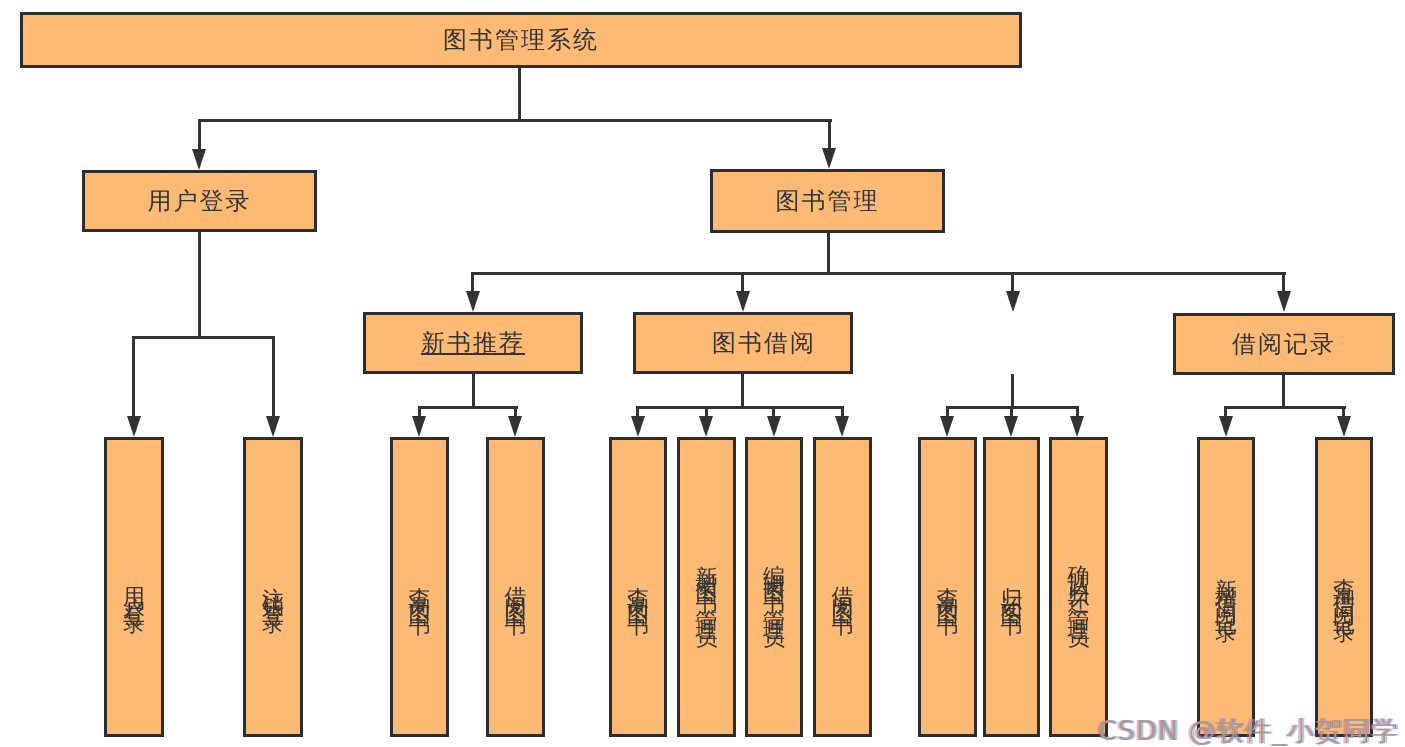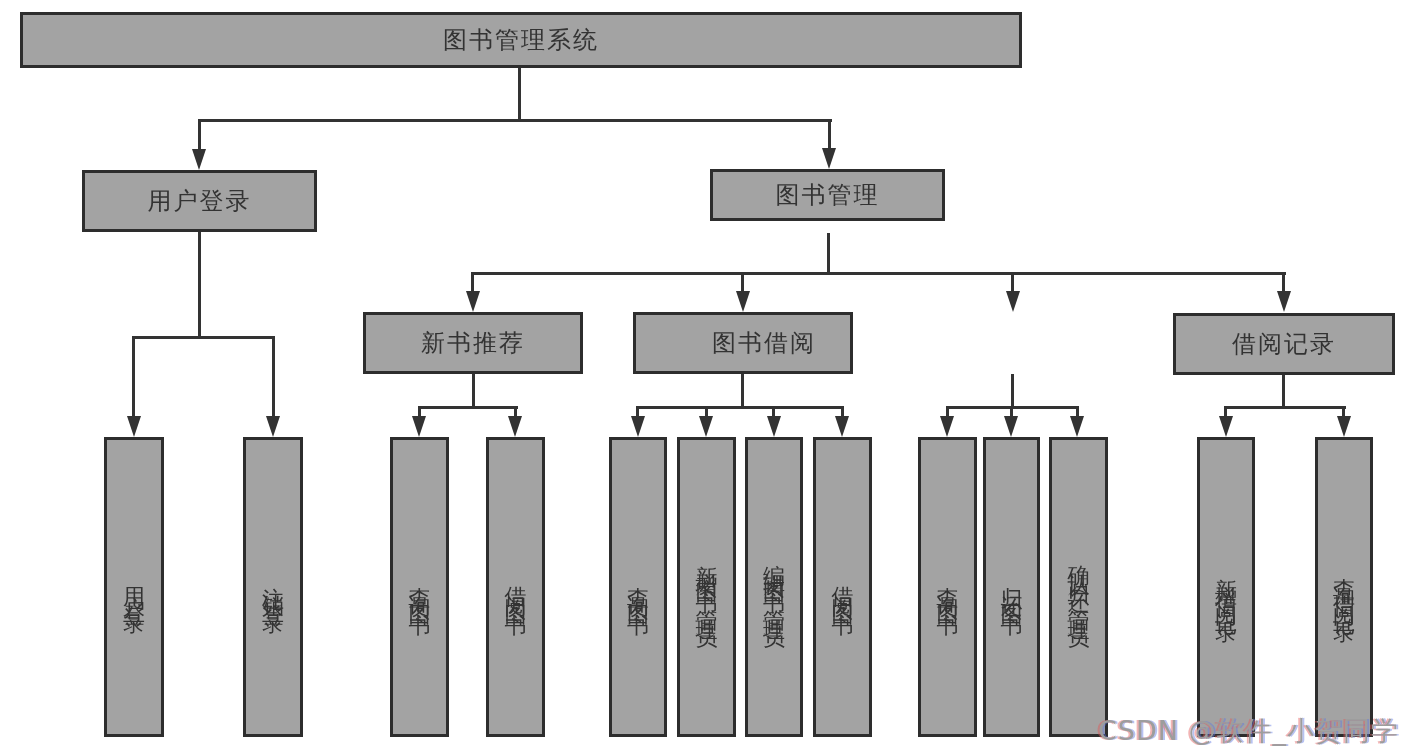--- a/index.html
+++ b/index.html
@@ -10,21 +10,21 @@
     background: #ffffff;
     overflow: hidden;
     font-family: "DejaVu Sans", sans-serif;
     color: #333333;
   }
   
   .node {
     position: absolute;
     box-sizing: border-box;
     border: 3px solid #2d2d2d;
-    background: #a3a3a3;
+    background: #fdba74;
     display: flex;
     align-items: center;
     justify-content: center;
     text-align: center;
   }
   .node .htext {
     font-size: 24px;
     letter-spacing: 2px;
     color: #333333;
     white-space: nowrap;
@@ -75,21 +75,21 @@
   <div class="vline" style="left:518px; top:68px; width:3px; height:53px;"></div>
   <div class="hline" style="left:198px; top:119px; width:634px; height:3px;"></div>
   <div class="vline" style="left:198px; top:121px; width:3px; height:29px;"></div>
   <div class="arrow" style="left:192px; top:149px;"></div>
   <div class="vline" style="left:828px; top:121px; width:3px; height:28px;"></div>
   <div class="arrow" style="left:822px; top:148px;"></div>
 
   <div class="node" style="left:82px; top:170px; width:235px; height:62px;">
     <span class="htext">用户登录</span>
   </div>
-  <div class="node" style="left:710px; top:169px; width:235px; height:52px;">
+  <div class="node" style="left:710px; top:169px; width:235px; height:64px;">
     <span class="htext">图书管理</span>
   </div>
 
   <div class="vline" style="left:198px; top:232px; width:3px; height:107px;"></div>
   <div class="hline" style="left:132px; top:336px; width:143px; height:3px;"></div>
   <div class="vline" style="left:132px; top:338px; width:3px; height:79px;"></div>
   <div class="arrow" style="left:127px; top:416px;"></div>
   <div class="vline" style="left:272px; top:338px; width:3px; height:79px;"></div>
   <div class="arrow" style="left:266px; top:416px;"></div>
 
@@ -97,21 +97,21 @@
   <div class="hline" style="left:471px; top:272px; width:815px; height:3px;"></div>
   <div class="vline" style="left:471px; top:274px; width:3px; height:18px;"></div>
   <div class="arrow" style="left:466px; top:291px;"></div>
   <div class="vline" style="left:741px; top:274px; width:3px; height:18px;"></div>
   <div class="arrow" style="left:736px; top:291px;"></div>
   <div class="vline" style="left:1011px; top:274px; width:3px; height:18px;"></div>
   <div class="arrow" style="left:1006px; top:291px;"></div>
   <div class="vline" style="left:1282px; top:274px; width:3px; height:18px;"></div>
   <div class="arrow" style="left:1277px; top:291px;"></div>
 
-  <div class="node" style="left:363px; top:312px; width:220px; height:62px;">
+  <div class="node" style="left:363px; top:312px; width:220px; height:62px;text-decoration:underline;">
     <span class="htext">新书推荐</span>
   </div>
   <div class="node" style="left:633px; top:312px; width:220px; height:62px;padding-left:42px;">
     <span class="htext">图书借阅</span>
   </div>
   <div class="node" style="left:1173px; top:313px; width:222px; height:62px;">
     <span class="htext">借阅记录</span>
   </div>
 
   <div class="vline" style="left:472px; top:374px; width:3px; height:34px;"></div>

